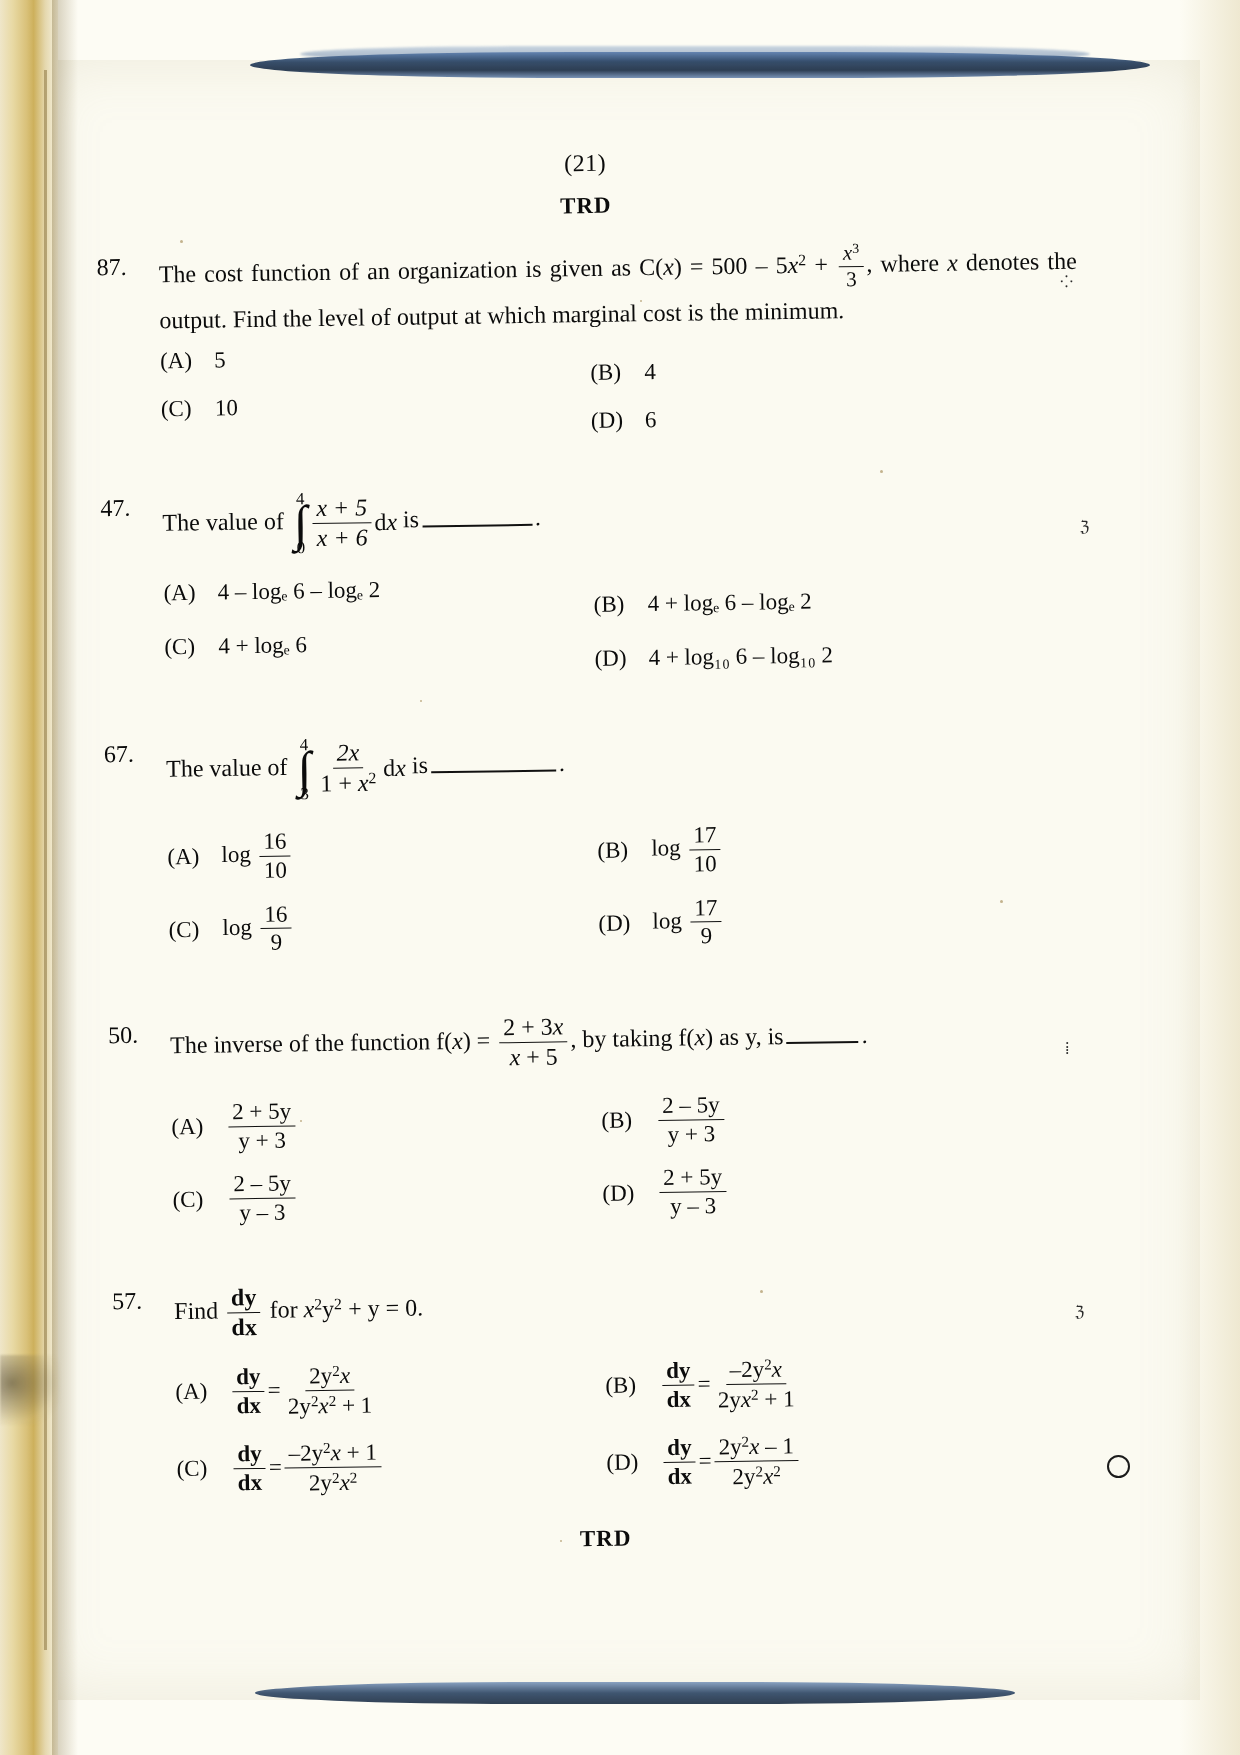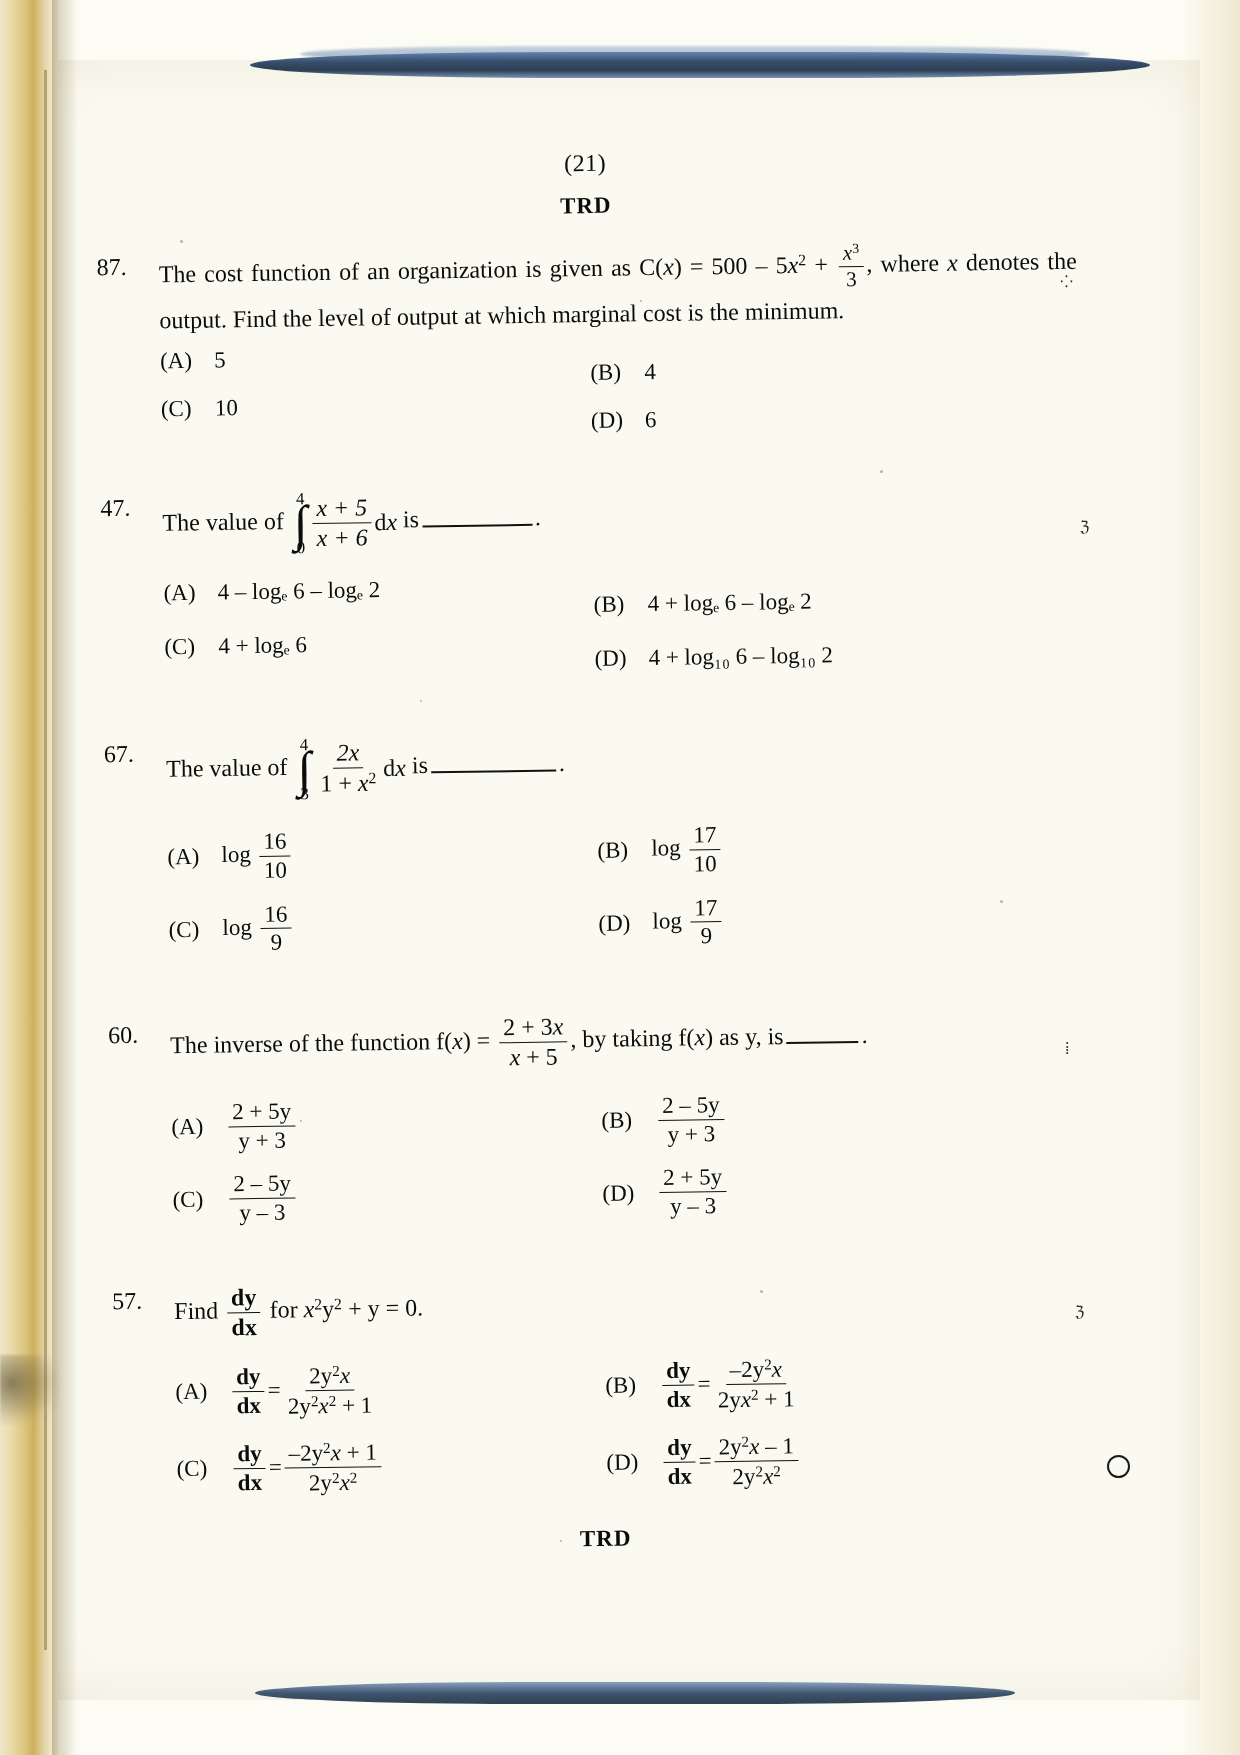--- a/index.html
+++ b/index.html
@@ -432,21 +432,21 @@
               <span class="den">9</span>
             </span>
           </span>
         </div>
       </div>
     </div>
   </div>
 
   <div class="question" style="margin-top:62px;">
     <div class="q-row">
-      <div class="q-num">60.</div>
+      <div class="q-num">50.</div>
       <div class="q-body" style="text-align:left;">
         <span>The inverse of the function f(</span><span class="ital">x</span><span>) =</span>
         <span class="mfrac">
           <span class="num">2 + 3<span class="ital">x</span></span>
           <span class="den"><span class="ital">x</span> + 5</span>
         </span><span>, by taking f(</span><span class="ital">x</span><span>) as y, is</span><span class="blank w3"></span>.
       </div>
     </div>
     <div class="options" style="margin-top:24px;">
       <div class="opt-row">

